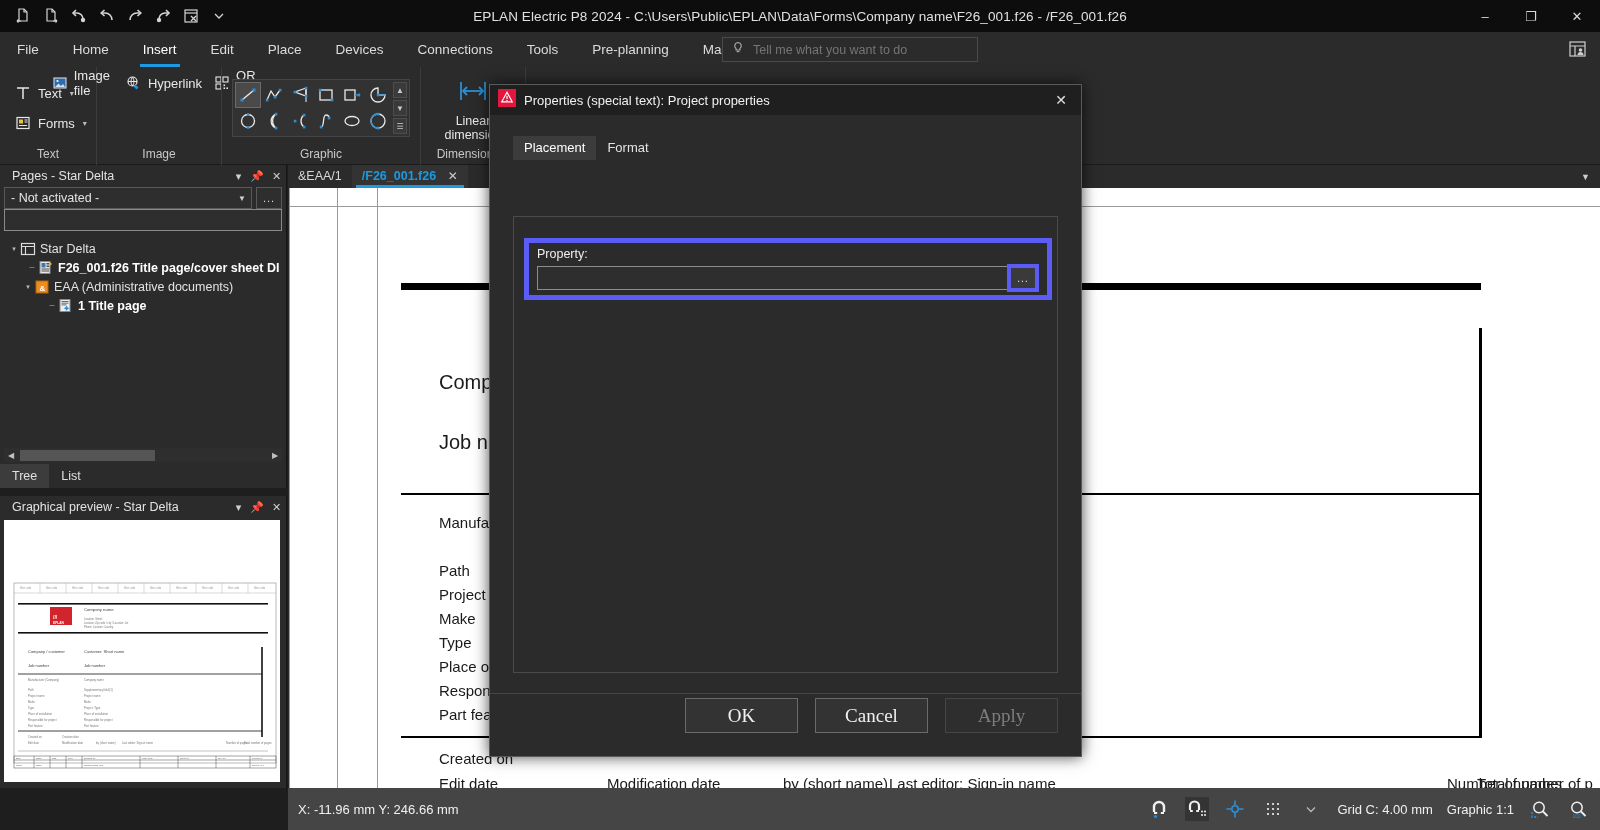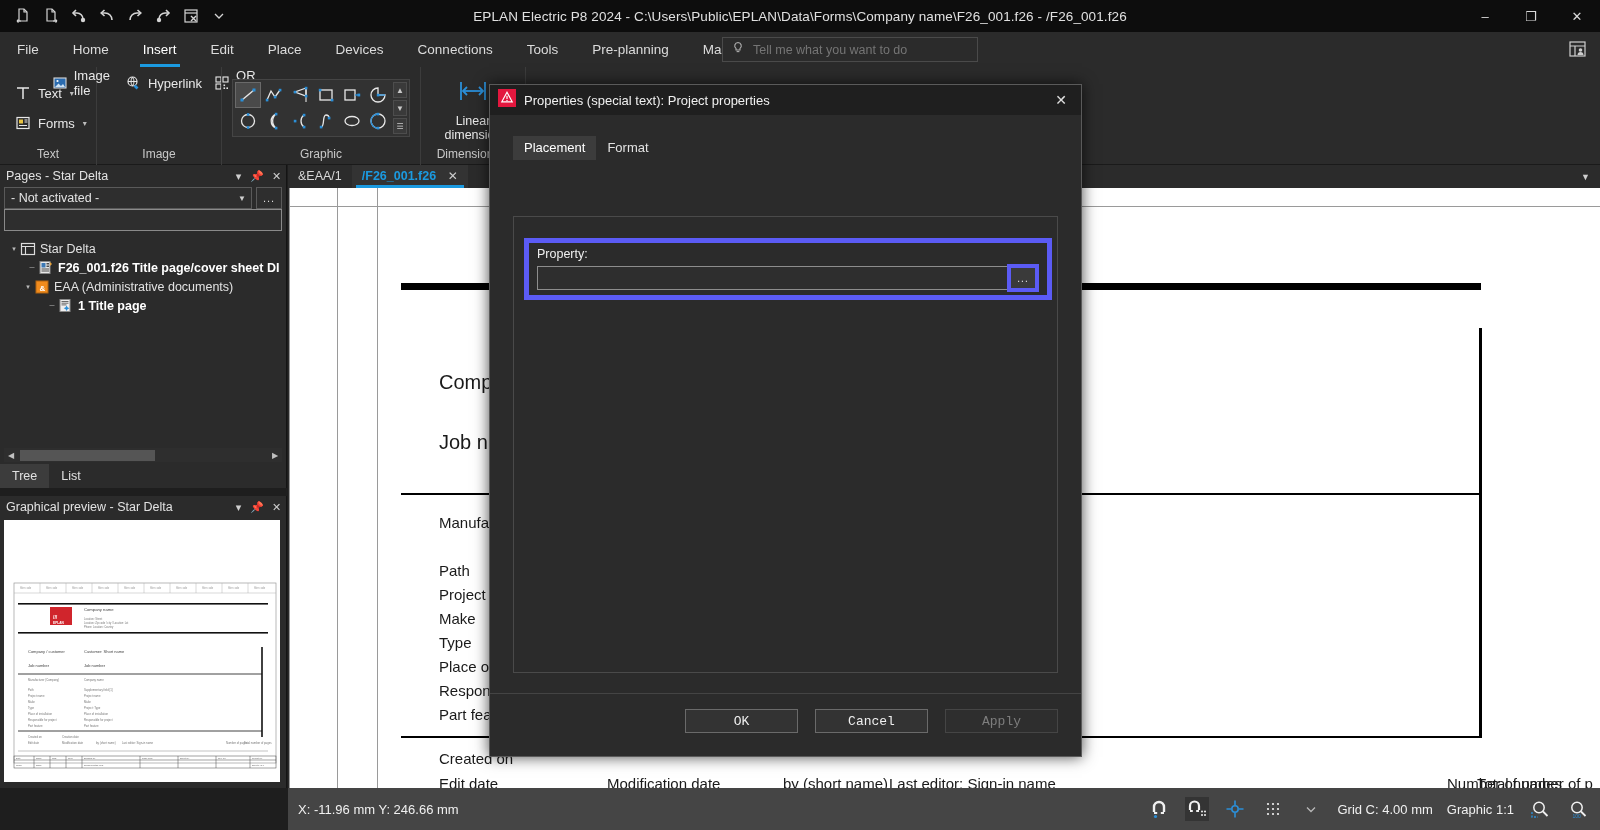--- a/index.html
+++ b/index.html
@@ -91,21 +91,21 @@
                 width: 14px; margin-left: 2px; }
   .gfx-scroll div { height: 16px; display: flex; align-items: center; justify-content: center;
                     font-size: 8px; color: #c9c9c9; background: #3a3a3a; border: 1px solid #4d4d4d; }
 
   
   .panel-pages {
     position: absolute; left: 0; top: 165px; width: 287px; height: 323px;
     background: #2b2b2b; border-right: 1px solid #141414;
   }
   .panel-head {
-    height: 22px; display: flex; align-items: center; padding-left: 6px;
+    height: 22px; display: flex; align-items: center; padding-left: 12px;
     font-size: 12.5px; color: #e2e2e2; background: #2b2b2b;
   }
   .panel-head .tools { margin-left: auto; display: flex; gap: 0; }
   .panel-head .tools span {
     width: 19px; height: 20px; display: flex; align-items: center; justify-content: center;
     color: #cfcfcf; font-size: 11px;
   }
   .panel-tabs { display: flex; height: 23px; background: #2b2b2b; }
   .ptab {
     font-size: 12px; color: #dcdcdc; padding: 0 8px; height: 23px; line-height: 23px;
@@ -225,23 +225,23 @@
   .prop-ell {
     width: 32px; height: 28px; border: 4px solid #5b5bf5; margin-left: -1px;
     display: flex; align-items: center; justify-content: center; background: #3a3a3a;
   }
   .prop-ell span { font-size: 10px; color: #e6e6e6; letter-spacing: 1px; }
   .dlg-sep { position: absolute; left: 0; right: 0; bottom: 62px; height: 1px; background: #444; }
   .dlg-btns {
     position: absolute; right: 23px; bottom: 23px; display: flex; gap: 17px;
   }
   .dbtn {
-    width: 113px; height: 24px; background: #333333; border: 1px solid #6a6a6a;
-    color: #f0f0f0; font-size: 13px; display: flex; align-items: center; justify-content: center;
-    font-family: Liberation Mono, monospace;
+    width: 113px; height: 35px; background: #333333; border: 1px solid #6a6a6a;
+    color: #f0f0f0; font-size: 19px; display: flex; align-items: center; justify-content: center;
+    font-family: Liberation Serif, serif;
   }
   .dbtn.disabled { color: #7d7d7d; border-color: #454545; background: #2e2e2e; }
 </style>
 </head>
 <body>
 
 <div class="app">
 
   <div class="titlebar">
     <div class="qat">

